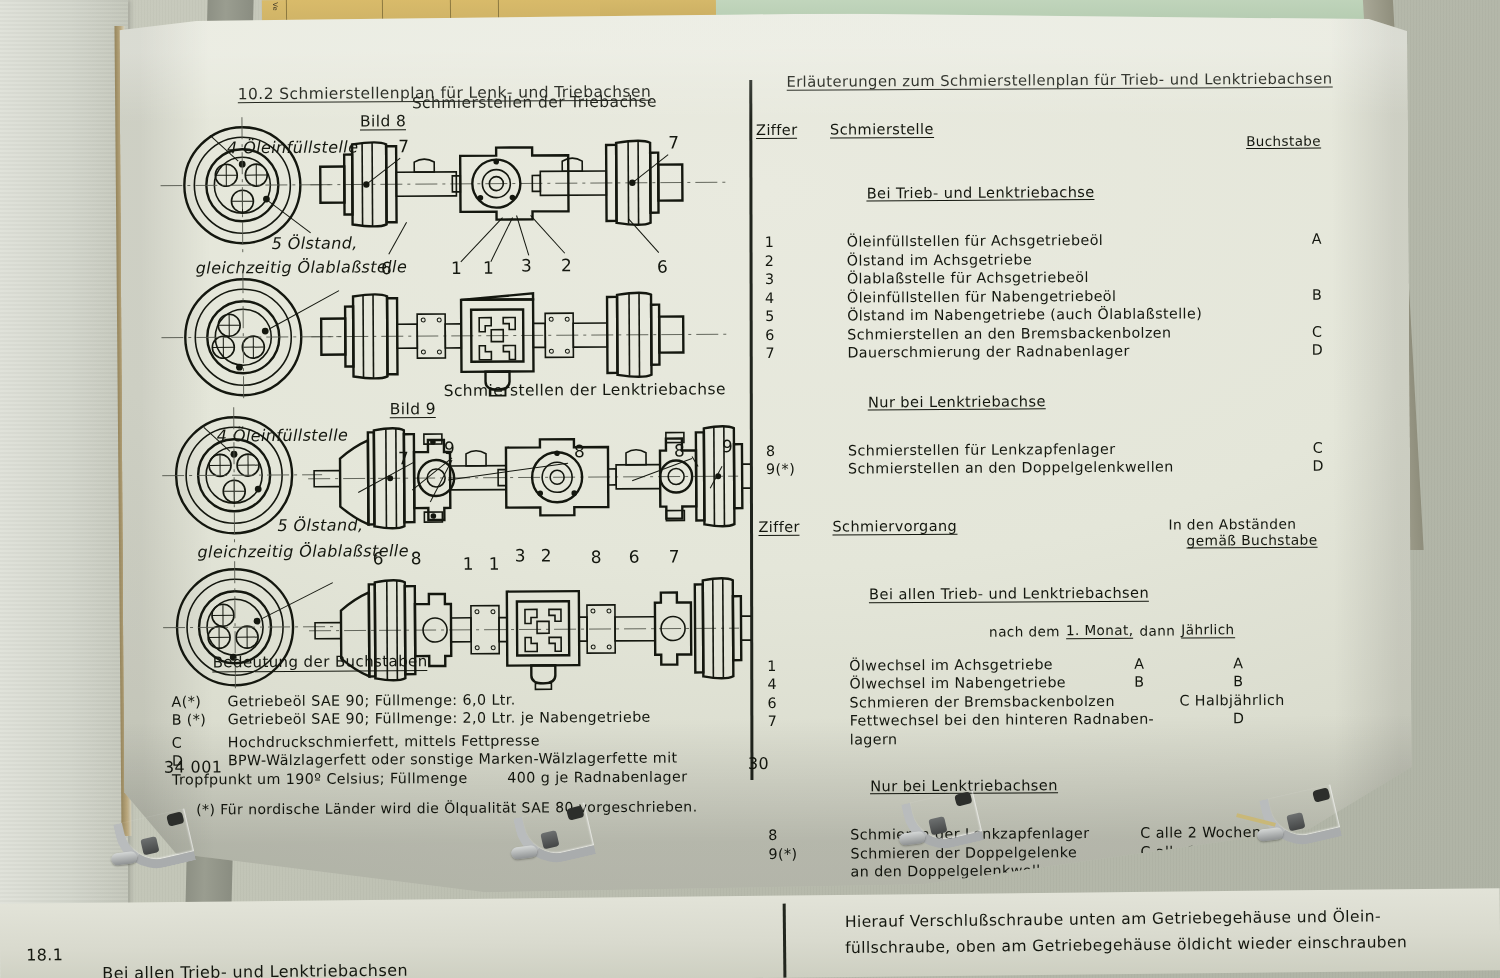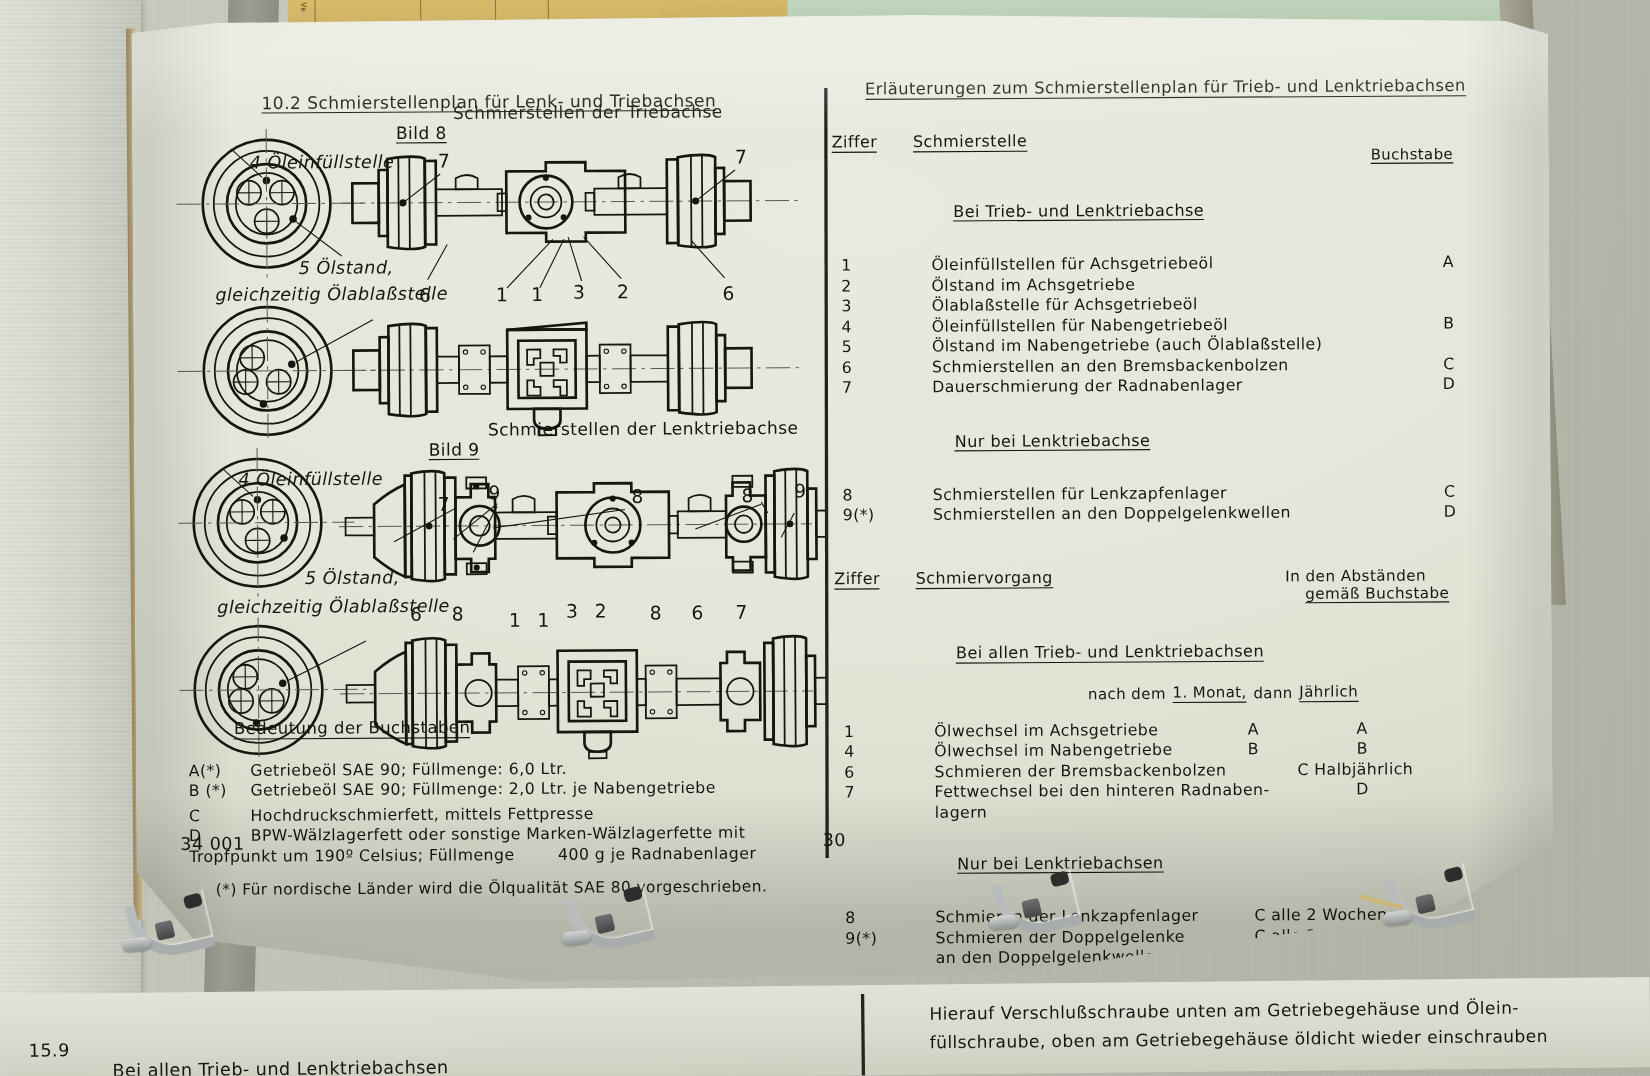--- a/index.html
+++ b/index.html
@@ -674,19 +674,19 @@
 <div class="ring" style="left:1258px;top:788px;transform:rotate(3deg)">
   <div class="arm"></div>
     <div class="tip"></div>
     <div class="cap"></div>
     <div class="knuckle"></div>
 </div>
 <div style="position:absolute;left:1236px;top:818px;width:40px;height:4px;background:#c9b878;transform:rotate(14deg)"></div>
 
 <div id="bottom-sheet">
   <div class="divline"></div>
-  <div class="t" style="position:absolute;left:26px;top:42px;font-size:16px">15.9</div>
+  <div class="t" style="position:absolute;left:26px;top:42px;font-size:16px">18.1</div>
   <div class="t" style="position:absolute;left:80px;top:42px;font-size:16px">
     <span class="u">Bei allen Trieb- und Lenktriebachsen</span>
   </div>
   <div class="t" style="position:absolute;left:845px;top:18px;font-size:15.5px">Hierauf Verschlußschraube unten am Getriebegehäuse und Ölein-</div>
   <div class="t" style="position:absolute;left:845px;top:44px;font-size:15.5px">füllschraube, oben am Getriebegehäuse öldicht wieder einschrauben</div>
 </div>
 
 </body></html>

